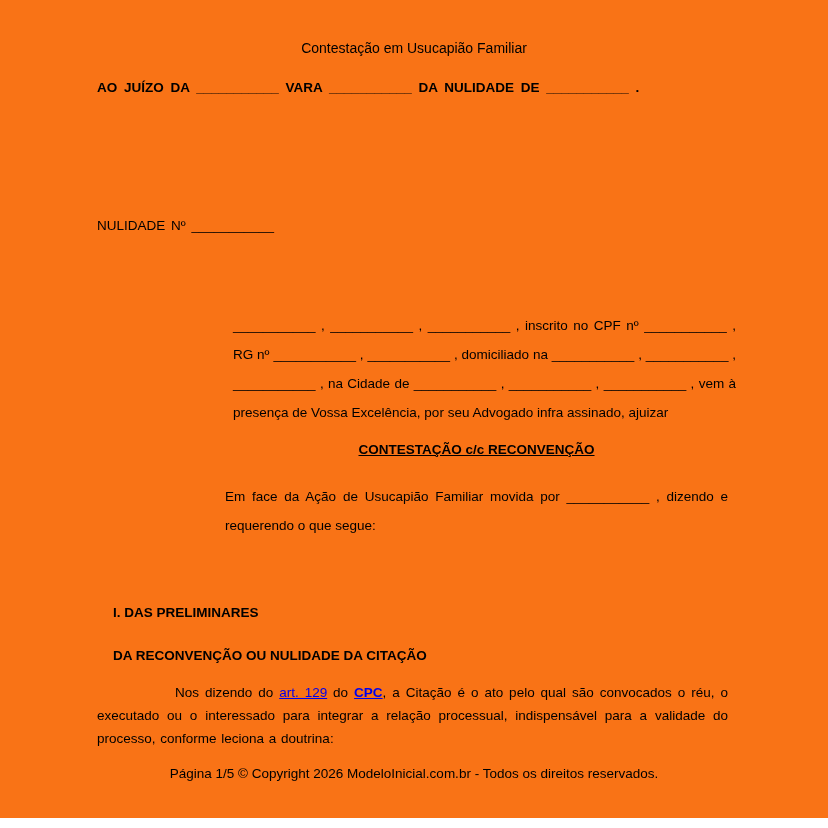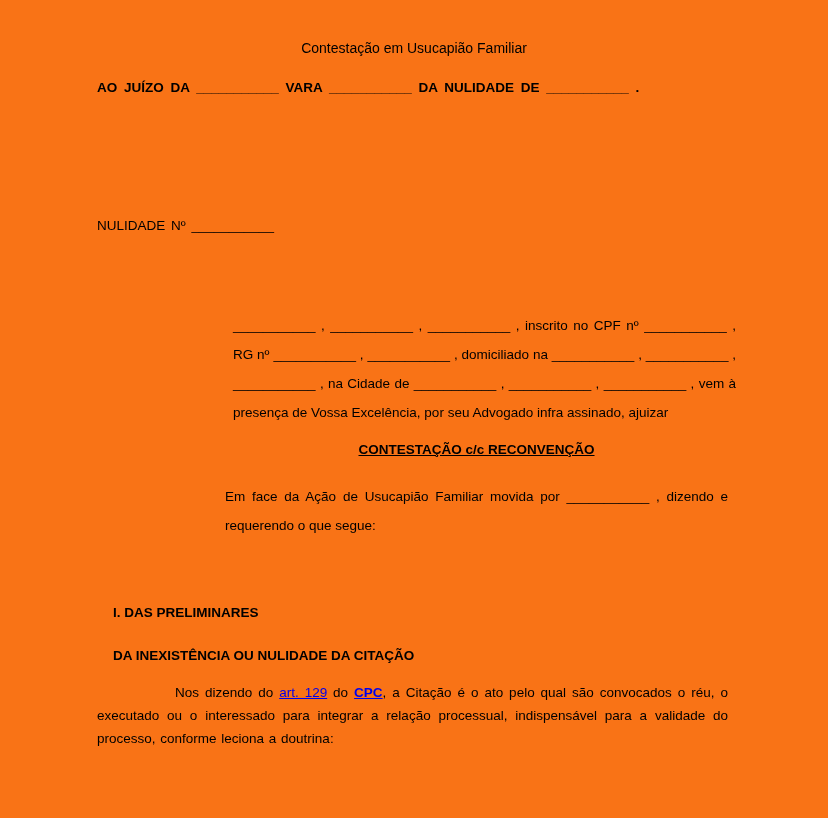--- a/index.html
+++ b/index.html
@@ -111,18 +111,19 @@
   <div class="processo-line">NULIDADE Nº ___________</div>
 
   <p class="qualification">___________ , ___________ , ___________ , inscrito no CPF nº ___________ , RG nº ___________ , ___________ , domiciliado na ___________ , ___________ , ___________ , na Cidade de ___________ , ___________ , ___________ , vem à presença de Vossa Excelência, por seu Advogado infra assinado, ajuizar</p>
 
   <p class="contest-heading">CONTESTAÇÃO c/c RECONVENÇÃO</p>
 
   <p class="em-face">Em face da Ação de Usucapião Familiar movida por ___________ , dizendo e requerendo o que segue:</p>
 
   <p class="heading-left h-preliminares">I. DAS PRELIMINARES</p>
 
-  <p class="heading-left h-citacao">DA INEXISTÊNCIA OU NULIDADE DA CITAÇÃO</p>
+  <p class="heading-left h-citacao">DA RECONVENÇÃO OU NULIDADE DA CITAÇÃO</p>
 
   <p class="citation-paragraph"><span>Nos dizendo do </span><a style="color: rgb(0, 0, 238);">art. 129</a><span> do </span><a style="color: rgb(0, 0, 238); font-weight: bold;">CPC</a><span>, a Citação é o ato pelo qual são convocados o réu, o executado ou o interessado para integrar a relação processual, indispensável para a validade do processo, conforme leciona a doutrina:</span></p>
 
+  <div class="page-footer">Página 1/5 © Copyright 2026 ModeloInicial.com.br - Todos os direitos reservados.</div>
 
 </div>
 
 </body></html>

